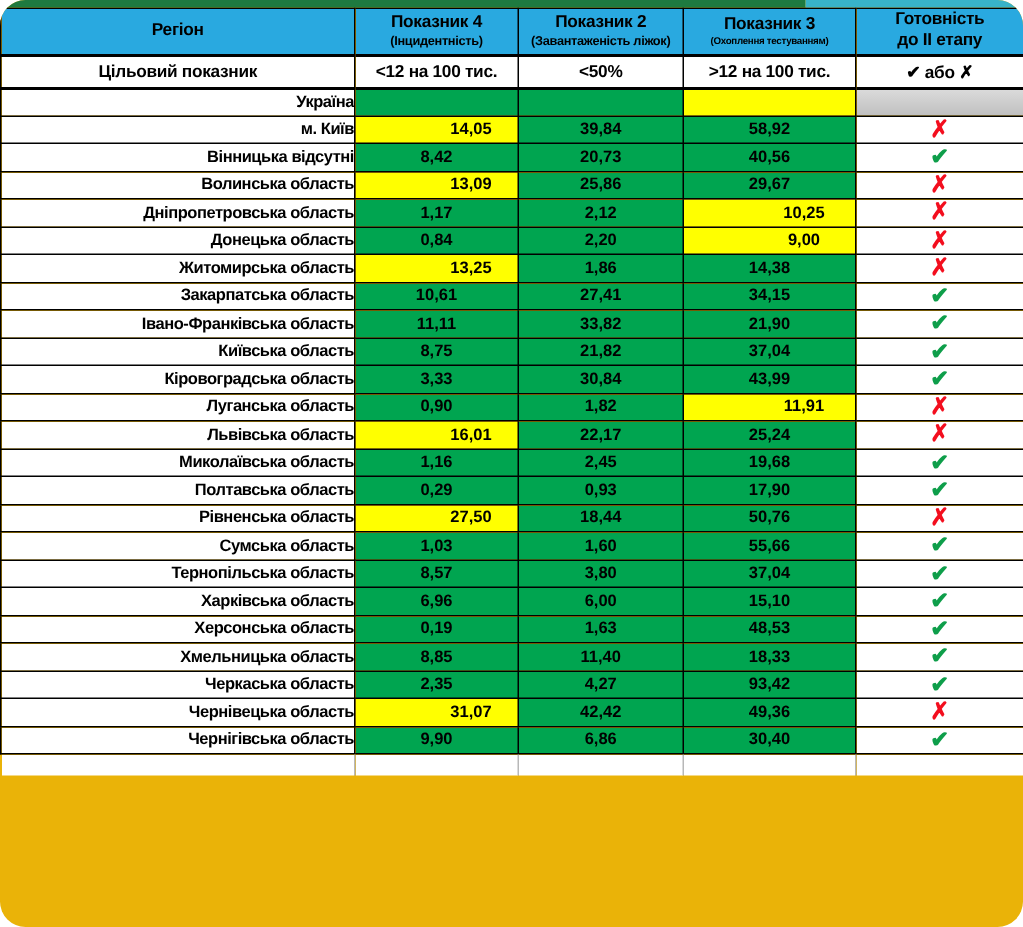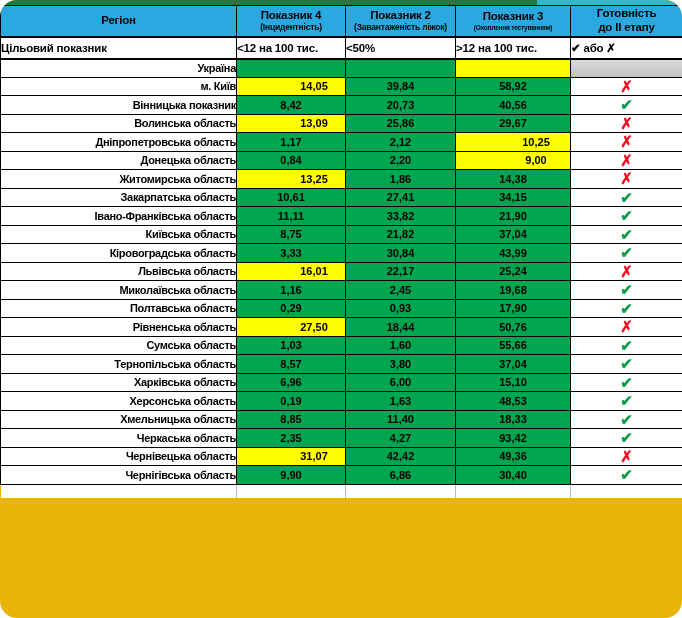--- a/index.html
+++ b/index.html
@@ -23,21 +23,21 @@
 
   .head-row th {
     background: #29a9e0; height: 31px; text-align: center; vertical-align: middle;
     border-bottom: 2px solid #000;
   }
   .h-title { font-size: 11.5px; font-weight: bold; color: #000; line-height: 1.2; letter-spacing: -0.2px; }
   .h-sub   { font-size: 8.5px;  font-weight: bold; color: #000; line-height: 1.1; letter-spacing: -0.2px; }
   .head-row th.small-sub .h-sub { font-size: 6.5px; }
 
   .target-row th {
-    background: #fff; height: 22px; text-align: left; vertical-align: middle;
+    background: #fff; height: 22px; text-align: center; vertical-align: middle;
     font-size: 11.5px; font-weight: bold; color: #000;
     border-bottom: 2px solid #000; letter-spacing: -0.2px;
   }
 
   .data-row td { height: 18.5px; font-size: 11px; font-weight: bold; color: #000; vertical-align: middle; }
   td.region { text-align: right; padding-left: 5px; background: #fff; letter-spacing: -0.3px; }
   td.val { text-align: center; }
   .green  { background: #00a550; }
   .yellow { background: #ffff00; padding-left: 46px; }
   td.ready { text-align: center; background: #fff; }
@@ -110,21 +110,21 @@
           <td class="ready gray"></td>
         </tr>
         <tr class="data-row">
           <td class="region">м. Київ</td>
           <td class="val yellow">14,05</td>
           <td class="val green">39,84</td>
           <td class="val green">58,92</td>
           <td class="ready"><span class="mark cross">✗</span></td>
         </tr>
         <tr class="data-row">
-          <td class="region">Вінницька показник</td>
+          <td class="region">Вінницька відсутні</td>
           <td class="val green">8,42</td>
           <td class="val green">20,73</td>
           <td class="val green">40,56</td>
           <td class="ready"><span class="mark check">✔</span></td>
         </tr>
         <tr class="data-row">
           <td class="region">Волинська область</td>
           <td class="val yellow">13,09</td>
           <td class="val green">25,86</td>
           <td class="val green">29,67</td>
@@ -173,20 +173,27 @@
           <td class="ready"><span class="mark check">✔</span></td>
         </tr>
         <tr class="data-row">
           <td class="region">Кіровоградська область</td>
           <td class="val green">3,33</td>
           <td class="val green">30,84</td>
           <td class="val green">43,99</td>
           <td class="ready"><span class="mark check">✔</span></td>
         </tr>
         <tr class="data-row">
+          <td class="region">Луганська область</td>
+          <td class="val green">0,90</td>
+          <td class="val green">1,82</td>
+          <td class="val yellow">11,91</td>
+          <td class="ready"><span class="mark cross">✗</span></td>
+        </tr>
+        <tr class="data-row">
           <td class="region">Львівська область</td>
           <td class="val yellow">16,01</td>
           <td class="val green">22,17</td>
           <td class="val green">25,24</td>
           <td class="ready"><span class="mark cross">✗</span></td>
         </tr>
         <tr class="data-row">
           <td class="region">Миколаївська область</td>
           <td class="val green">1,16</td>
           <td class="val green">2,45</td>

